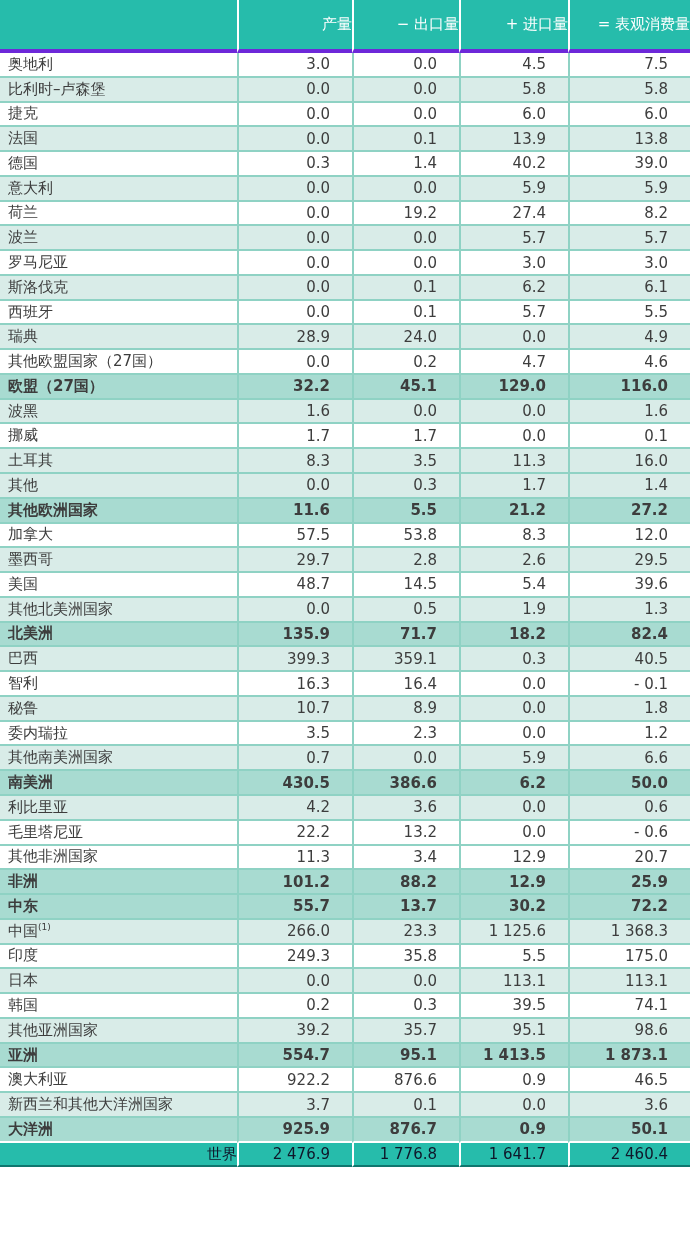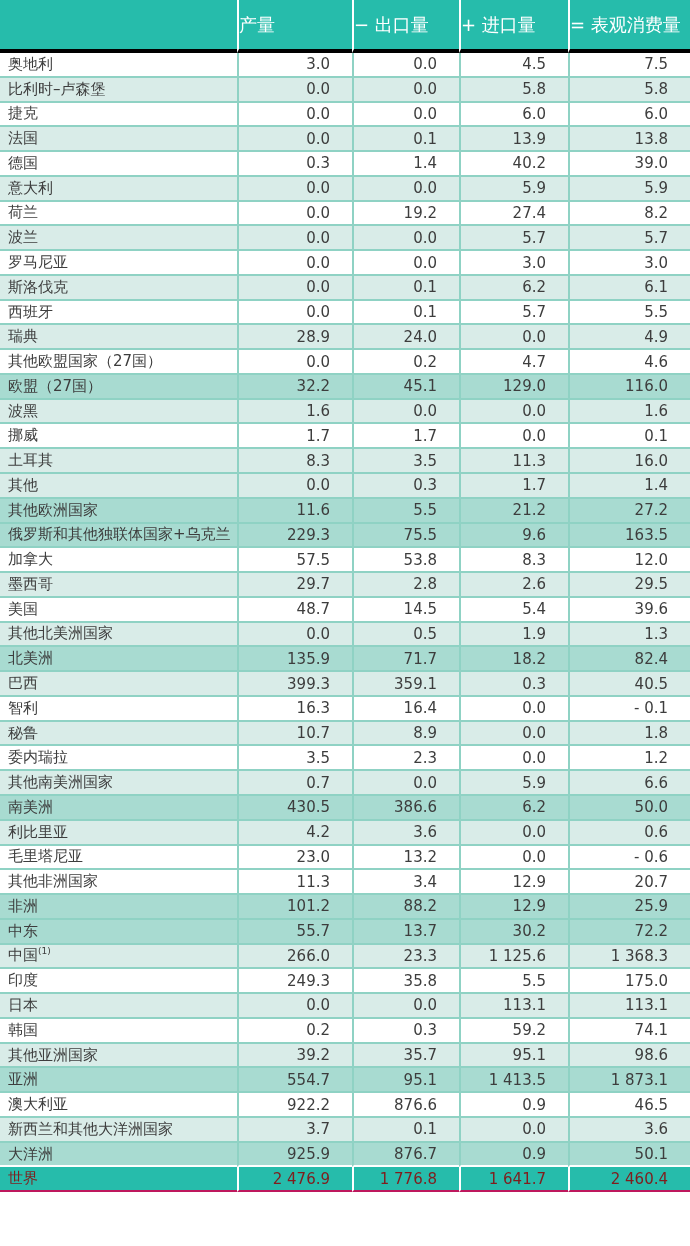--- a/index.html
+++ b/index.html
@@ -19,25 +19,25 @@
   table{
     width:690px;
     border-collapse:separate;
     border-spacing:0;
     table-layout:fixed;
   }
   thead th{
     background:var(--teal);
     color:#ffffff;
     font-weight:normal;
-    font-size:18px;
+    font-size:15px;
     height:53px;
-    text-align:left;
+    text-align:right;
     vertical-align:middle;
-    border-bottom:4px solid #000000;
+    border-bottom:4px solid #6d28d9;
   }
   thead th + th{
     border-left:2px solid #ffffff;
   }
   tbody td{
     height:24.77px;
     font-size:15px;
     vertical-align:middle;
     white-space:nowrap;
     overflow:hidden;
@@ -47,26 +47,27 @@
     padding-left:8px;
     margin-top:6px;
   }
   td.num{
     text-align:right;
     padding-right:22px;
     border-left:2px solid var(--grid);
   }
   tr.white td{background:#ffffff;border-bottom:2px solid var(--grid);}
   tr.alt td{background:var(--alt);border-bottom:2px solid var(--grid);}
-  tr.region td{background:var(--region);border-bottom:2px solid var(--grid);}
+  tr.region td{background:var(--region);border-bottom:2px solid var(--grid);font-weight:bold;}
   tr.before-world td{border-bottom:2px solid #ffffff;}
   tr.world td{
     background:var(--teal);
-    color:#7f1d1d;
-    border-bottom:2px solid #be185d;
+    color:#0f172a;
+    border-bottom:2px solid #0f766e;
+    text-align:right;
   }
   tr.world td.num{border-left:2px solid #ffffff;}
   sup{font-size:9px;vertical-align:super;line-height:0;}
 </style>
 </head>
 <body>
 
 <table>
   <colgroup>
     <col style="width:237px">
@@ -211,27 +212,20 @@
         <td class="num">1.7</td>
         <td class="num">1.4</td>
       </tr>
       <tr class="region">
         <td class="lbl">其他欧洲国家</td>
         <td class="num">11.6</td>
         <td class="num">5.5</td>
         <td class="num">21.2</td>
         <td class="num">27.2</td>
       </tr>
-      <tr class="region">
-        <td class="lbl">俄罗斯和其他独联体国家+乌克兰</td>
-        <td class="num">229.3</td>
-        <td class="num">75.5</td>
-        <td class="num">9.6</td>
-        <td class="num">163.5</td>
-      </tr>
       <tr class="white">
         <td class="lbl">加拿大</td>
         <td class="num">57.5</td>
         <td class="num">53.8</td>
         <td class="num">8.3</td>
         <td class="num">12.0</td>
       </tr>
       <tr class="alt">
         <td class="lbl">墨西哥</td>
         <td class="num">29.7</td>
@@ -304,21 +298,21 @@
       </tr>
       <tr class="alt">
         <td class="lbl">利比里亚</td>
         <td class="num">4.2</td>
         <td class="num">3.6</td>
         <td class="num">0.0</td>
         <td class="num">0.6</td>
       </tr>
       <tr class="white">
         <td class="lbl">毛里塔尼亚</td>
-        <td class="num">23.0</td>
+        <td class="num">22.2</td>
         <td class="num">13.2</td>
         <td class="num">0.0</td>
         <td class="num">- 0.6</td>
       </tr>
       <tr class="white">
         <td class="lbl">其他非洲国家</td>
         <td class="num">11.3</td>
         <td class="num">3.4</td>
         <td class="num">12.9</td>
         <td class="num">20.7</td>
@@ -355,21 +349,21 @@
         <td class="lbl">日本</td>
         <td class="num">0.0</td>
         <td class="num">0.0</td>
         <td class="num">113.1</td>
         <td class="num">113.1</td>
       </tr>
       <tr class="white">
         <td class="lbl">韩国</td>
         <td class="num">0.2</td>
         <td class="num">0.3</td>
-        <td class="num">59.2</td>
+        <td class="num">39.5</td>
         <td class="num">74.1</td>
       </tr>
       <tr class="alt">
         <td class="lbl">其他亚洲国家</td>
         <td class="num">39.2</td>
         <td class="num">35.7</td>
         <td class="num">95.1</td>
         <td class="num">98.6</td>
       </tr>
       <tr class="region">

